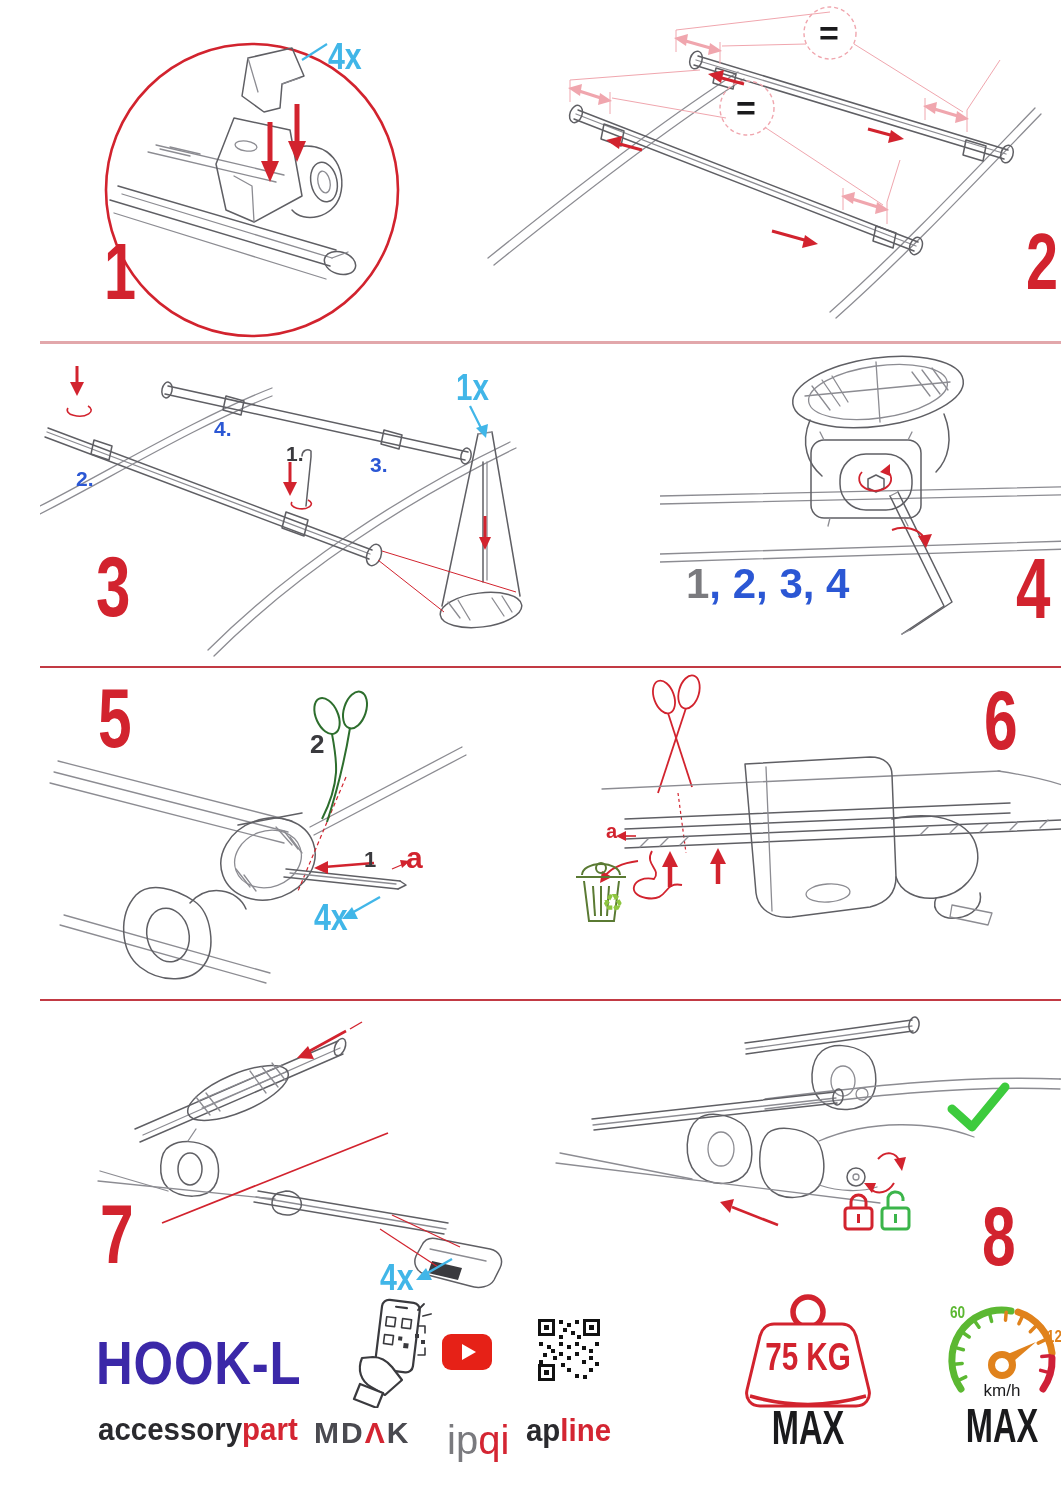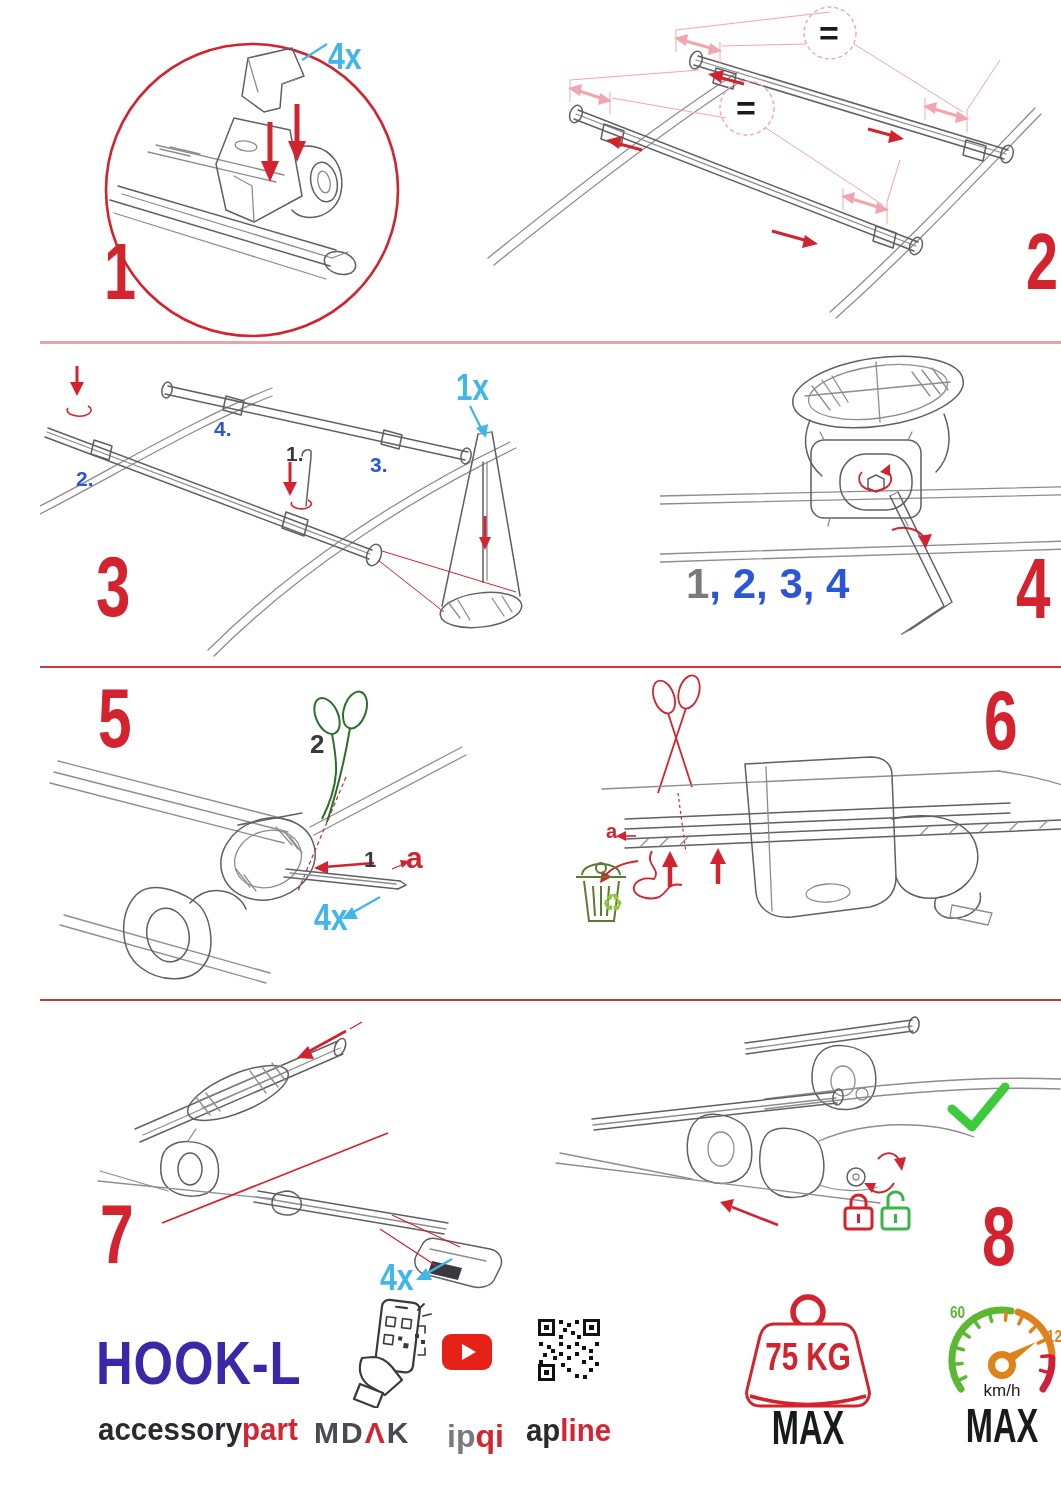--- a/index.html
+++ b/index.html
@@ -26,21 +26,21 @@
   .rd{font-weight:700;color:#d2232e;line-height:1;}
   .divider{position:absolute;left:0;width:1061px;}
   .d1{top:341px;height:3px;background:#e2a7ab;}
   .d2{top:666px;height:2px;background:#c23a44;}
   .d3{top:999px;height:2px;background:#c23a44;}
   .hookl{font-weight:700;color:#3b28a8;font-size:62px;letter-spacing:1px;transform:scaleX(.82);transform-origin:left top;line-height:1;}
   .brand{font-weight:700;font-size:31px;transform:scaleX(.95);transform-origin:left top;line-height:1;}
   .brand .b1{color:#2a2a2e;} .brand .b2{color:#d42532;}
   .mdak{font-weight:700;font-size:30px;color:#4a4a50;letter-spacing:2px;line-height:1;}
   .mdak .car{color:#d42532;}
-  .ipqi{font-weight:700;font-size:32px;line-height:1;}
+  .ipqi{font-weight:400;font-size:40px;line-height:1;}
   .ipqi .g{color:#7a7a7e;} .ipqi .r{color:#d42532;}
   .apline{font-weight:700;font-size:32px;line-height:1;transform:scaleX(.92);transform-origin:left top;}
   .apline .g{color:#2a2a2e;} .apline .r{color:#d42532;}
   .kg{font-weight:700;color:#d2232e;font-size:38px;transform:scaleX(.78);transform-origin:center top;line-height:1;}
   .max{font-weight:700;color:#1a1a1c;font-size:48px;transform:scaleX(.68);transform-origin:center top;line-height:1;}
   .eq{font-weight:800;color:#1a1a1c;font-size:34px;line-height:1;}
   .s60{color:#5cb832;font-weight:700;font-size:17px;transform:scaleX(.8);line-height:1;}
   .s120{color:#e0821c;font-weight:700;font-size:17px;transform:scaleX(.8);line-height:1;}
   .kmh{color:#1a1a1c;font-size:17px;line-height:1;}
   .ctr{text-align:center;}

